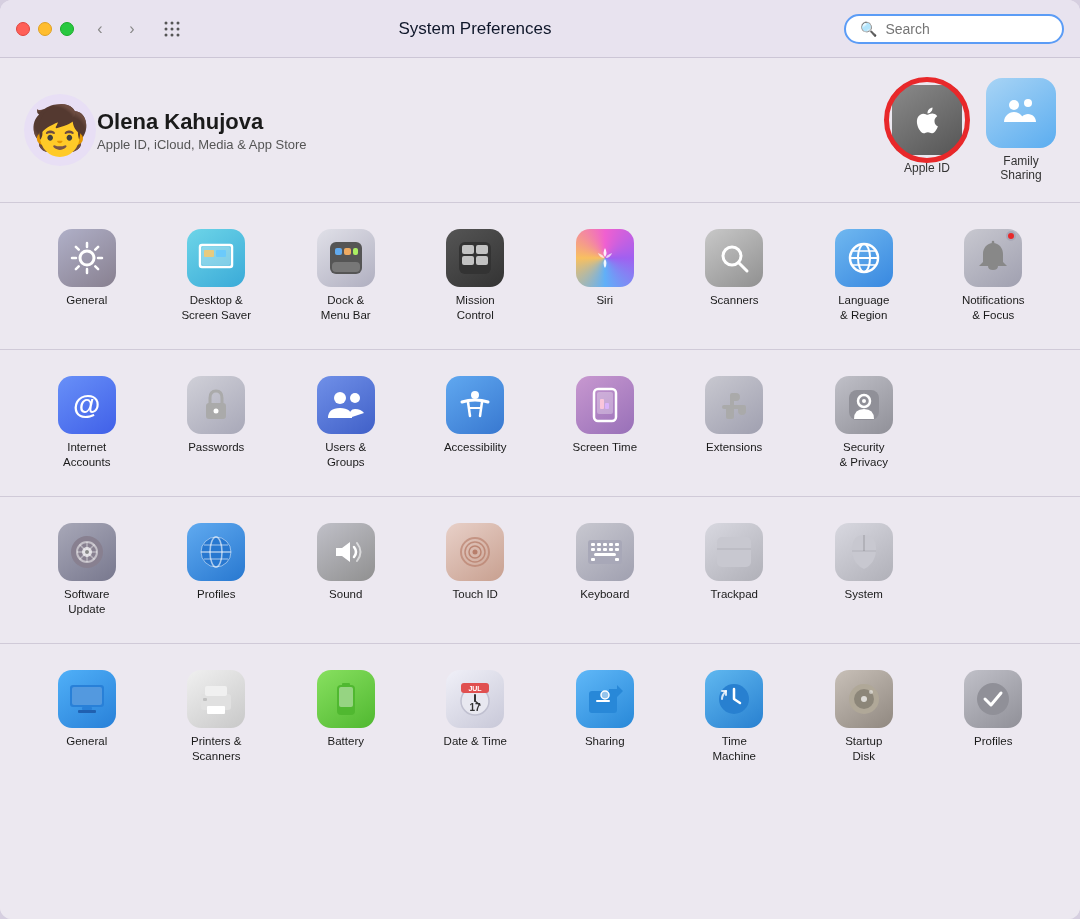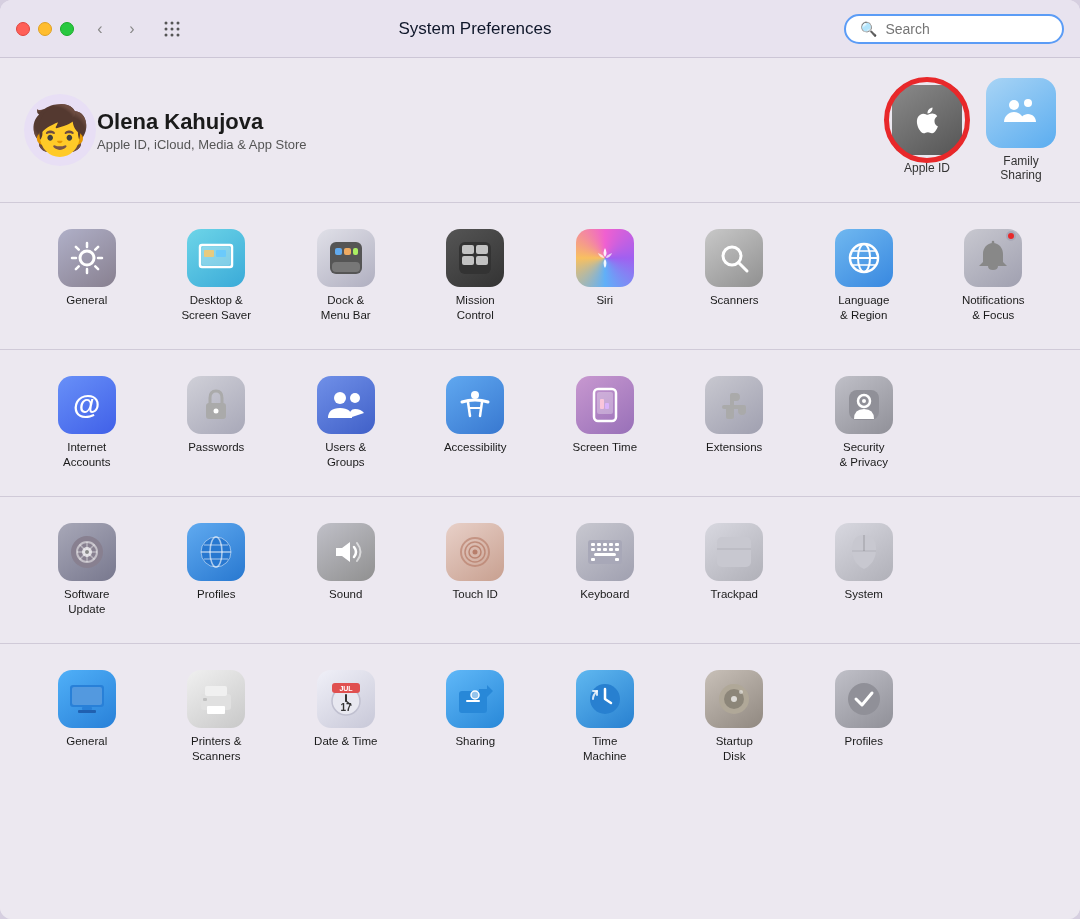--- a/index.html
+++ b/index.html
@@ -605,20 +605,30 @@
             <svg width="38" height="34" viewBox="0 0 38 34" fill="none">
               <rect x="4" y="12" width="30" height="16" rx="3" fill="#e0e0e0"></rect>
               <rect x="8" y="4" width="22" height="10" rx="2" fill="#f0f0f0"></rect>
               <rect x="10" y="24" width="18" height="8" rx="1" fill="white"></rect>
               <rect x="6" y="16" width="4" height="3" rx="1" fill="#c0c0c0"></rect>
             </svg>
           </div>
           <div class="pref-label">Printers &amp;<br>Scanners</div>
         </div>
         <div class="pref-item">
+          <div class="pref-icon ic-battery">
+            <svg width="24" height="36" viewBox="0 0 24 36" fill="none">
+              <rect x="3" y="4" width="18" height="30" rx="4" fill="#50b830"></rect>
+              <rect x="8" y="2" width="8" height="3" rx="1" fill="#50b830"></rect>
+              <rect x="5" y="6" width="14" height="20" rx="2" fill="rgba(255,255,255,0.4)"></rect>
+            </svg>
+          </div>
+          <div class="pref-label">Battery</div>
+        </div>
+        <div class="pref-item">
           <div class="pref-icon ic-datetime">
             <svg width="36" height="36" viewBox="0 0 36 36" fill="none">
               <circle cx="18" cy="20" r="14" fill="#e8e8f0" stroke="#c0c0d0" stroke-width="1.5"></circle>
               <rect x="4" y="2" width="28" height="10" rx="3" fill="#e05050"></rect>
               <text x="18" y="10" text-anchor="middle" font-size="7" fill="white" font-weight="bold">JUL</text>
               <line x1="18" y1="14" x2="18" y2="20" stroke="#333" stroke-width="2" stroke-linecap="round"></line>
               <line x1="18" y1="20" x2="23" y2="24" stroke="#333" stroke-width="1.5" stroke-linecap="round"></line>
               <text x="18" y="30" text-anchor="middle" font-size="10" fill="#333" font-weight="bold">17</text>
             </svg>
           </div>

